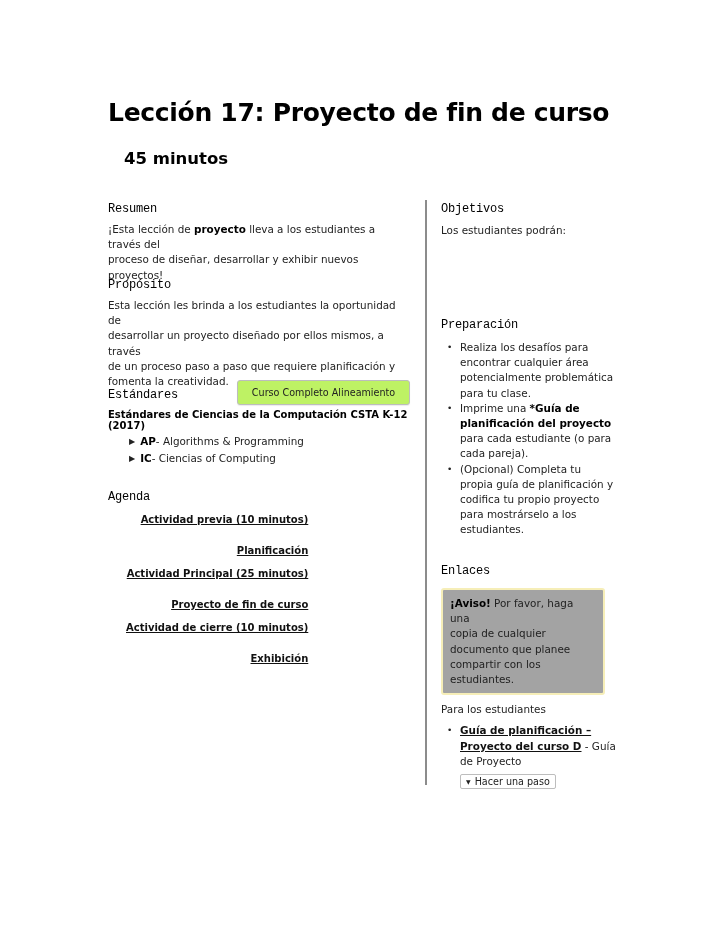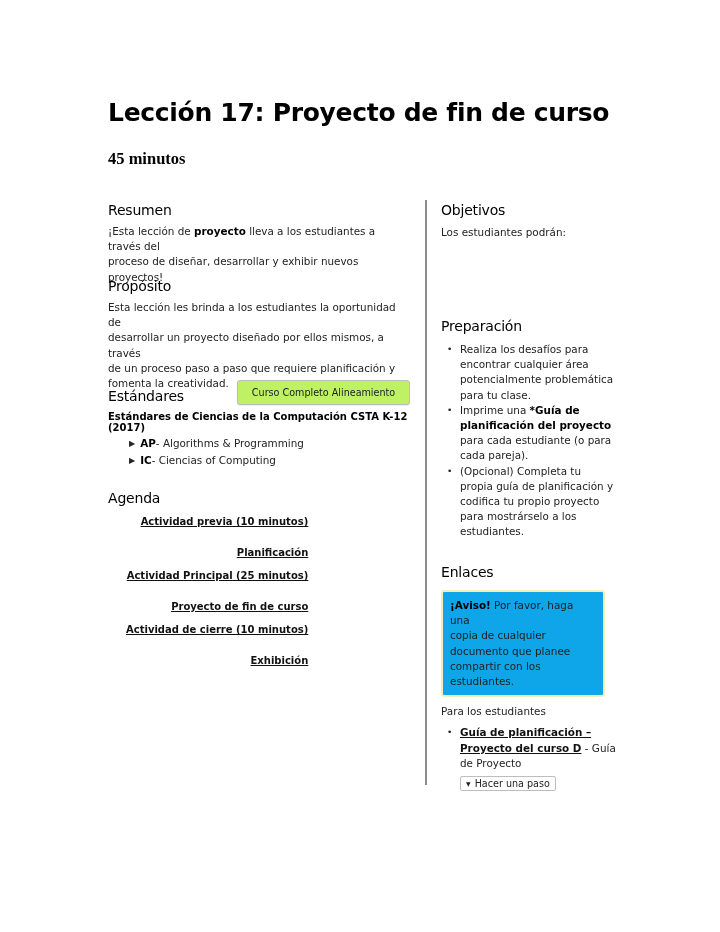--- a/index.html
+++ b/index.html
@@ -11,35 +11,36 @@
       overflow: hidden;
     }
     .page { position: relative; width: 720px; height: 932px; }
 
     .title {
       position: absolute; left: 108px; top: 98px;
       font-size: 25px; font-weight: bold; letter-spacing: -0.3px;
       color: #000;
     }
     .duration {
-      position: absolute; left: 108px; top: 149px;
-      font-size: 16.5px; font-weight: bold; color: #000; font-family: Liberation Serif, serif;
+      position: absolute; left: 124px; top: 149px;
+      font-size: 16.5px; font-weight: bold; color: #000;
     }
 
     .left-col { position: absolute; left: 108px; top: 202px; width: 300px; }
     .right-col { position: absolute; left: 441px; top: 202px; width: 170px; }
 
     .divider {
       position: absolute; left: 425px; top: 200px;
       width: 2px; height: 585px; background: #8c8c8c;
     }
 
     h2 {
-      font-size: 14px; font-weight: normal; color: #000;
+      font-size: 12px; font-weight: normal; color: #000;
       letter-spacing: -0.2px;
+      font-family: Liberation Mono, monospace;
     }
     p, li, .txt {
       font-size: 10.4px; line-height: 15.2px; color: #222;
     }
     strong, b { font-weight: bold; color: #000; }
 
     .sec { position: absolute; left: 0; }
 
     
     .align-btn {
@@ -67,21 +68,21 @@
 
     ul { list-style: none; }
     .bul { position: relative; padding-left: 19px; }
     .bul::before {
       content: "\2022"; position: absolute; left: 6px; top: 0;
       font-size: 9px; color: #222;
     }
 
     .callout {
       border: 2px solid #f6eeb8; border-radius: 3px;
-      background: #0ea5e9; padding: 6px 7px;
+      background: #a3a3a3; padding: 6px 7px;
       width: 164px;
     }
 
     .link-ul { text-decoration: underline; font-weight: bold; color: #111; }
 
     .copy-btn {
       display: inline-flex; align-items: center;
       height: 15px; padding: 0 5px;
       border: 1px solid #bdbdbd; border-radius: 2px;
       font-size: 9.6px; color: #222; background: #fff;

